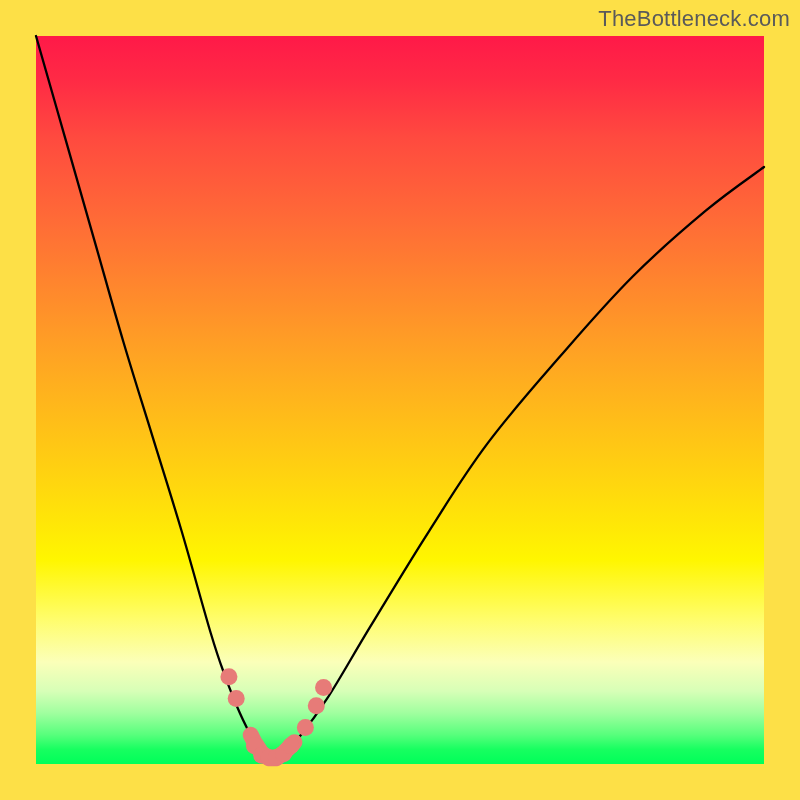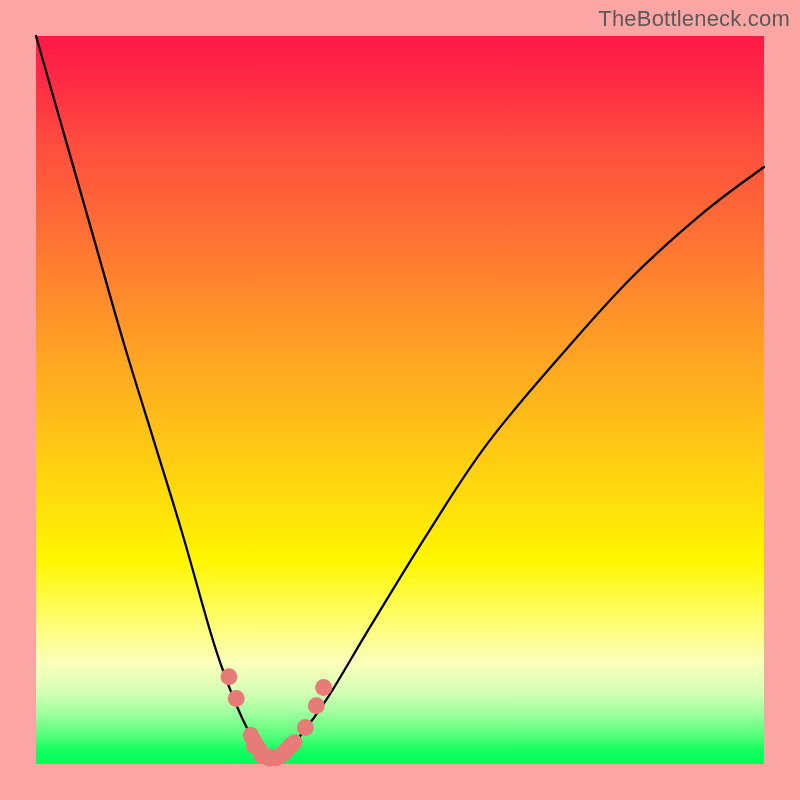--- a/index.html
+++ b/index.html
@@ -8,21 +8,21 @@
     width: 800px;
     height: 800px;
     background: #000;
     overflow: hidden;
     font-family: Arial, Helvetica, sans-serif;
   }
   .frame {
     position: relative;
     width: 800px;
     height: 800px;
-    background: #fca5a5;
+    background: #fde047;
   }
   .plot-area {
     position: absolute;
     left: 36px;
     top: 36px;
     width: 728px;
     height: 728px;
     
     background: linear-gradient(
       to bottom,

